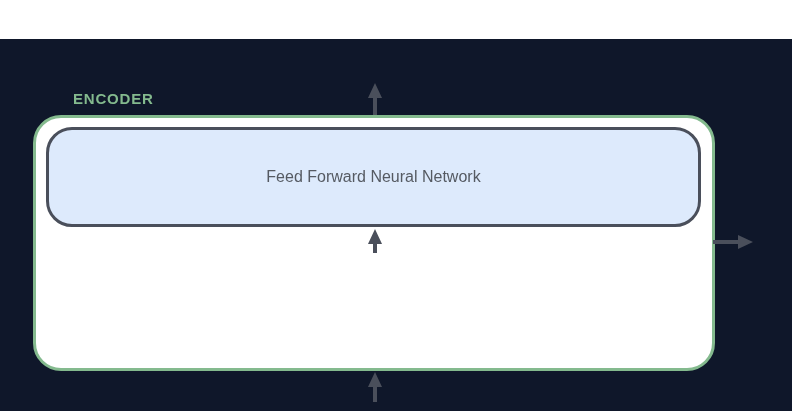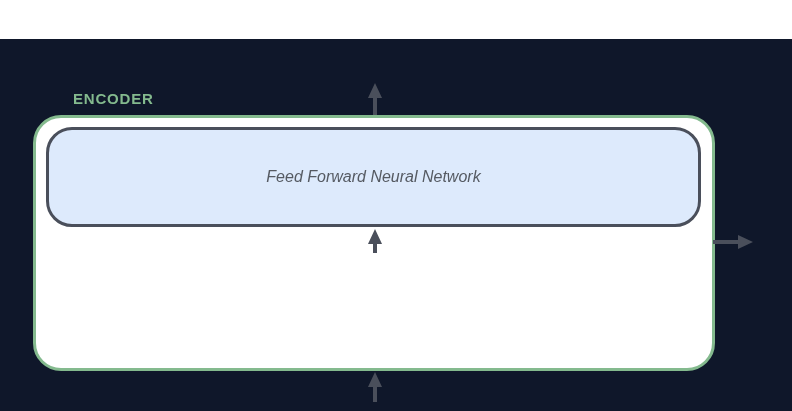--- a/index.html
+++ b/index.html
@@ -45,21 +45,20 @@
     box-sizing: border-box;
     border: 3px solid #4a4f5b;
     border-radius: 26px;
     display: flex;
     align-items: center;
     justify-content: center;
   }
   .block-ffnn {
     top: 88px;
     background: #ddeafc;
-    font-style: italic;
   }
   .block-attn {
     top: 216px;
     background: #fdeada;
   }
   .block-label {
     font-size: 16px;
     font-weight: 400;
     color: #555a62;
     user-select: none;

